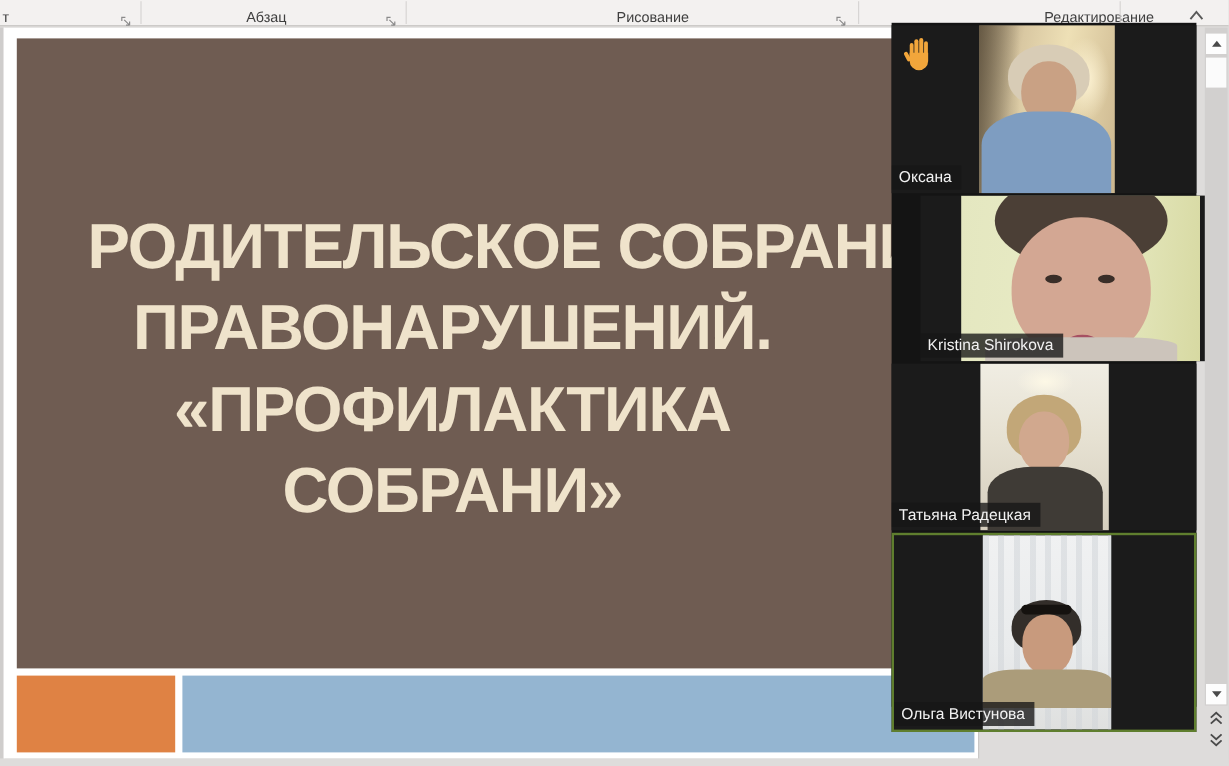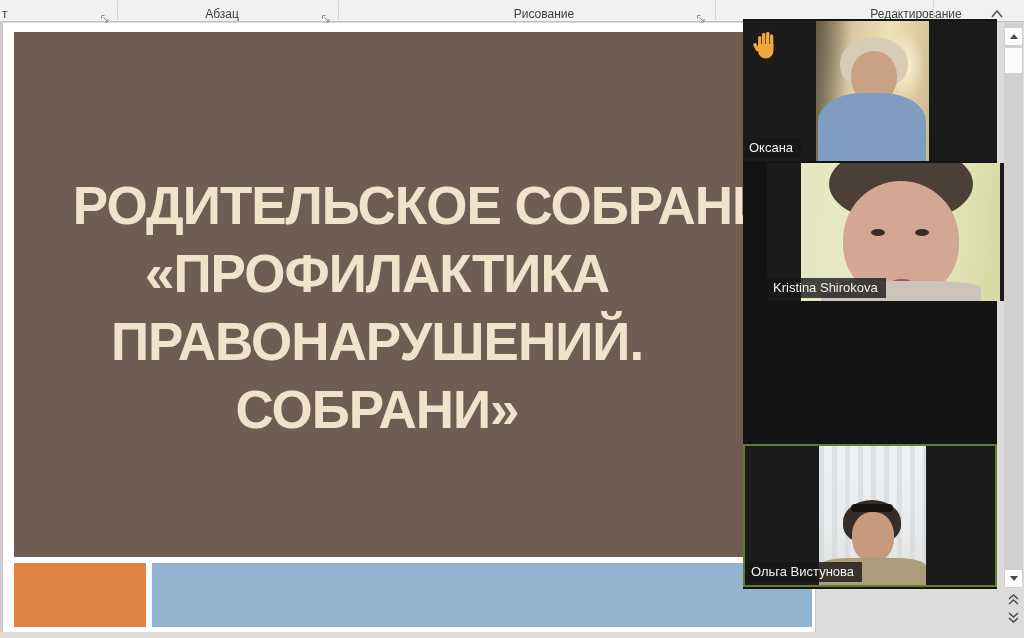--- a/index.html
+++ b/index.html
@@ -30,21 +30,21 @@
   .bar.orange { left:11px; width:132px; }
   .bar.blue   { left:149px; width:660px; }
 
   
   .vpanel { position:absolute; left:743px; top:19px; width:254px; height:570px;
     background:#141414; z-index:5; }
   .tile { position:absolute; left:0; width:254px; background:#1B1B1B; overflow:hidden; }
   .tile.t1 { top:2px;   height:140px; }
   .tile.t2 { top:144px; height:138px;margin-left:24px; }
   .tile.t3 { top:284px; height:139px; }
-  .tile.t4 { top:425px; height:143px; border:2px solid #5F7E2E; }
+  .tile.t4 { top:425px; height:166px; border:2px solid #5F7E2E; }
   .video { position:absolute; top:0; bottom:0; overflow:hidden; }
   .t1 .video { left:73px; width:113px; }
   .t2 .video { left:34px; width:199px; }
   .t3 .video { left:74px; width:107px; }
   .t4 .video { left:74px; width:107px; }
   .name-tag { position:absolute; left:0; bottom:3px; max-width:96%;
     background:rgba(22,22,22,0.78); color:#F2F2F2; font-size:13px;
     padding:2px 8px 3px 6px; white-space:nowrap; z-index:3; }
   .hand { position:absolute; left:10px; top:8px; width:26px; height:32px; z-index:4; }
 
@@ -152,22 +152,22 @@
         </svg>
     </span>
   </div>
 
   <div class="canvas-left-edge"></div>
 
   <div class="slide">
     <div class="slide-brown" style="background:#6F5C52;">
       <div class="slide-title" style="color:#EFE3CB;">
         <span class="line shift-right">РОДИТЕЛЬСКОЕ СОБРАНИ</span>
+        <span class="line">ПРАВОНАРУШЕНИЙ.</span>
         <span class="line">«ПРОФИЛАКТИКА</span>
-        <span class="line">ПРАВОНАРУШЕНИЙ.</span>
         <span class="line">СОБРАНИ»</span>
       </div>
     </div>
     <div class="bar orange" style="background:#DF8244;"></div>
     <div class="bar blue" style="background:#94B5D1;"></div>
   </div>
 
   <div class="vpanel">
 
     <div class="tile t1">
@@ -198,20 +198,29 @@
         <div class="hair"></div>
           <div class="face"></div>
         <div class="eye1"></div>
           <div class="eye2"></div>
           <div class="lips"></div>
         <div class="body"></div>
       </div>
       <span class="name-tag">Kristina Shirokova</span>
     </div>
 
+    <div class="tile t3">
+      <div class="video v3">
+        <div class="blob"></div>
+        <div class="hair"></div>
+          <div class="face"></div>
+          <div class="body"></div>
+      </div>
+      <span class="name-tag">Татьяна Радецкая</span>
+    </div>
 
     <div class="tile t4">
       <div class="video v4">
         <div class="hair"></div>
           <div class="glasses"></div>
           <div class="face"></div>
           <div class="body"></div>
       </div>
       <span class="name-tag">Ольга Вистунова</span>
     </div>

